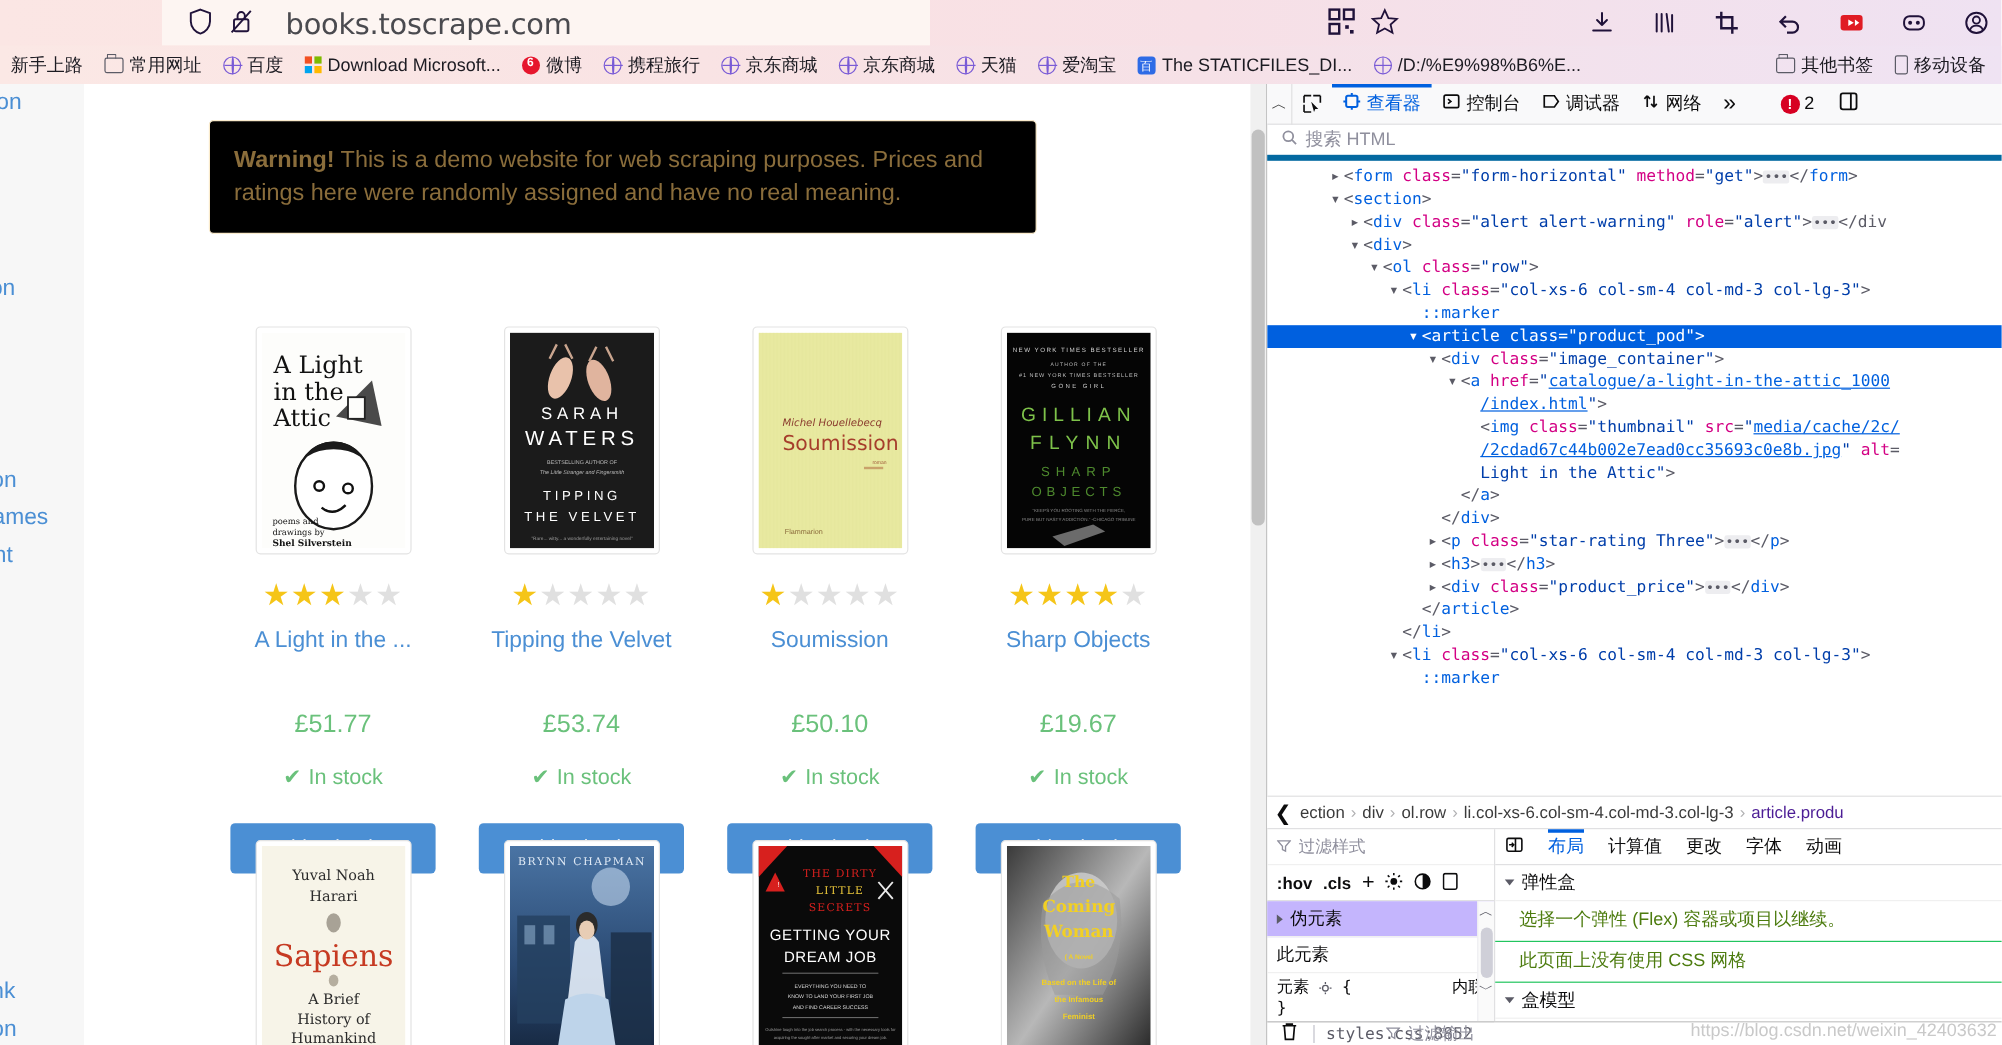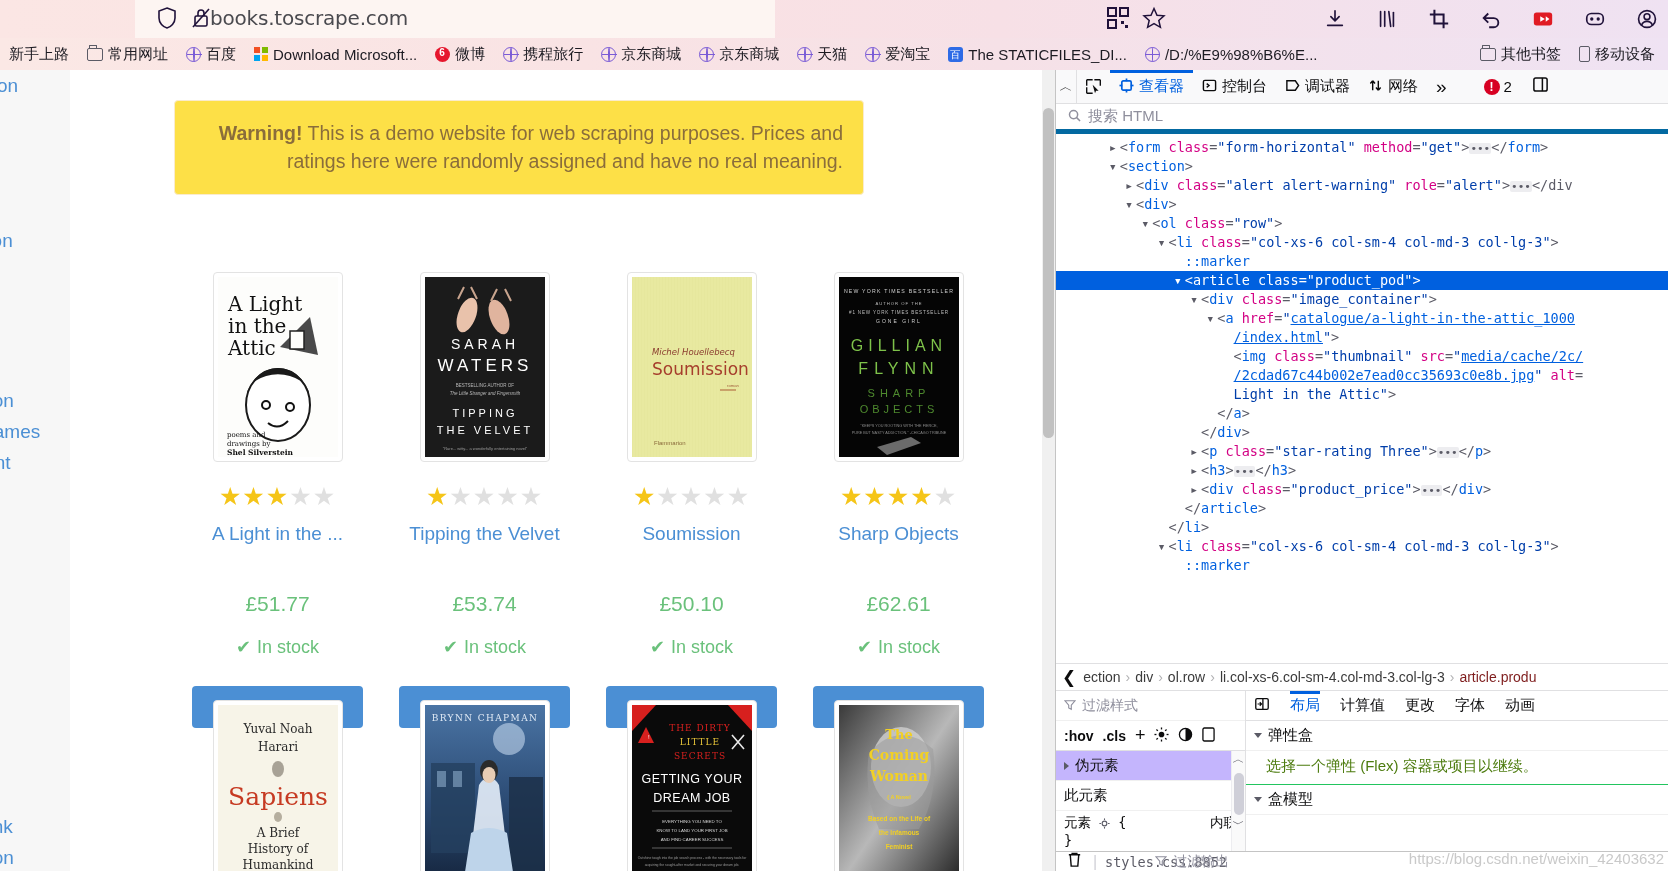--- a/index.html
+++ b/index.html
@@ -13,21 +13,21 @@
   
   #browser-chrome { position:absolute; left:0; top:0; width:1668px; height:70px;
     background:linear-gradient(90deg,#fbe6e4 0%, #fae2e3 35%, #f7e0e6 60%, #efe2f2 100%); }
 
   #urlbar-row { position:absolute; left:0; top:0; width:1668px; height:38px; }
   #urlbar { position:absolute; left:135px; top:0px; width:640px; height:38px;
     background:#fdf5f2; border-radius:0px; display:flex; align-items:center; }
   .chrome-icon { display:inline-flex; align-items:center; justify-content:center; }
   #shield-icon { position:absolute; left:152px; top:3px; width:30px; height:30px; }
   #lock-crossed-icon { position:absolute; left:187px; top:3px; width:28px; height:30px; }
-  #url-text { position:absolute; left:210px; top:6px; font-size:20px; color:#4a4a4f;
+  #url-text { position:absolute; left:238px; top:6px; font-size:24px; color:#4a4a4f;
     font-family:"DejaVu Sans", sans-serif; letter-spacing:-0.2px; }
   #qr-icon { position:absolute; left:1104px; top:4px; width:28px; height:28px; }
   #star-icon { position:absolute; left:1140px; top:4px; width:28px; height:28px; }
 
   #right-chrome-icons { position:absolute; right:0; top:0; height:38px; display:flex; align-items:center; gap:22px; padding-right:6px; }
   #right-chrome-icons > div { width:30px; height:30px; display:flex; align-items:center; justify-content:center; }
 
   
   #bookmarks-bar { position:absolute; left:0; top:38px; width:1668px; height:32px;
     display:flex; align-items:center; gap:0px; font-size:15px; color:#20123a;
@@ -54,22 +54,22 @@
 
   #sidebar { position:absolute; left:0; top:0; width:70px; height:801px; background:#f7f7f7; }
   #sidebar ul { list-style:none; margin:0; padding:0; }
   #sidebar li { color:#4b8fd4; font-size:19px; padding:2px 0 2px 0; white-space:nowrap;
     margin-left:-58px; line-height:27px; }
   #sidebar li.gap { height:18px; padding:0; }
 
   #content { position:absolute; left:70px; top:0; width:985px; height:801px; background:#fff; }
 
   #alert-warning { position:absolute; left:104px; top:30px; width:690px; min-height:82px;
-    background:#fde047; border:1px solid #faebcc; border-radius:4px; color:#8a6d3b;
-    padding:18px 20px; font-size:19.5px; line-height:1.45;text-align:right; }
+    background:#000000; border:1px solid #faebcc; border-radius:4px; color:#8a6d3b;
+    padding:18px 20px; font-size:19.5px; line-height:1.45; }
   #alert-warning b { font-weight:bold; }
 
   .prod-row { position:absolute; left:104px; width:880px; display:flex; }
   .pod { width:207px; display:flex; flex-direction:column; align-items:center; }
 
   .thumb-wrap { border:1px solid #e3e3e3; border-radius:4px; padding:4px; background:#fff;
     display:inline-block; }
   .thumb { width:120px; height:180px; display:block; background:#fff; position:relative; overflow:hidden; }
 
   .stars { margin-top:22px; font-size:25px; letter-spacing:1px; line-height:1; }
@@ -117,21 +117,21 @@
   .pe { color:#0060df; }
   .tw { color:#5b5b66; display:inline-block; width:11px; }
   .ellip { display:inline-block; background:#ededf0; color:#5b5b66; border-radius:2px; padding:0 1px;
     font-size:11px; line-height:11px; vertical-align:middle; }
   .lnk { color:#0060df; text-decoration:underline; }
 
   #dt-breadcrumb { position:absolute; left:0; top:593px; width:613px; height:28px; background:#fff;
     border-top:1px solid #e0e0e2; border-bottom:1px solid #e0e0e2;
     display:flex; align-items:center; font-size:14px; color:#3b3b3b; padding-left:6px; gap:3px; overflow:hidden; white-space:nowrap; }
   #dt-breadcrumb .sep { color:#b1b1b3; padding:0 2px; }
-  #dt-breadcrumb .crumb.active { color:#7f1d1d;text-align:right; }
+  #dt-breadcrumb .crumb.active { color:#4c1d95;text-align:right; }
 
   #dt-lower { position:absolute; left:0; top:621px; width:613px; height:160px; display:flex; }
   #dt-rules { width:190px; border-right:1px solid #e0e0e2; position:relative; }
   #dt-rules-filter { height:30px; display:flex; align-items:center; gap:6px; padding-left:8px;
     color:#8f8f9d; font-size:14px; border-bottom:1px solid #f0f0f0; }
   #dt-rules-tools { height:30px; display:flex; align-items:center; gap:9px; padding-left:8px;
     font-size:14px; color:#0c0c0d; border-bottom:1px solid #e0e0e2; }
   .rules-row { height:30px; display:flex; align-items:center; padding-left:8px; font-size:14.5px; color:#0c0c0d;
     border-bottom:1px solid #f0f0f0; gap:6px; }
   .rules-row.gray { background:#c4b5fd; }
@@ -450,21 +450,21 @@
         <text x="60" y="97" text-anchor="middle" font-family="Liberation Sans, sans-serif" font-size="16" fill="#7ec24a" letter-spacing="6">FLYNN</text>
         <text x="60" y="120" text-anchor="middle" font-family="Liberation Sans, sans-serif" font-size="11" fill="#4e8a2e" letter-spacing="5">SHARP</text>
         <text x="60" y="136" text-anchor="middle" font-family="Liberation Sans, sans-serif" font-size="11" fill="#4e8a2e" letter-spacing="4">OBJECTS</text>
         <text x="60" y="150" text-anchor="middle" font-size="3.8" fill="#8a8a8a">"KEEPS YOU ROOTING WITH THE FIERCE,</text>
         <text x="60" y="157" text-anchor="middle" font-size="3.8" fill="#8a8a8a">PURE BUT NASTY ADDICTION." -CHICAGO TRIBUNE</text>
         <path d="M38 170 l34 -10 l10 6 l-34 12 Z" fill="#6b6b6b"></path>
       </svg></div>
           </div>
           <div class="stars"><span class="star on">★</span><span class="star on">★</span><span class="star on">★</span><span class="star on">★</span><span class="star">★</span></div>
           <a class="title">Sharp Objects</a>
-          <div class="price">£62.61</div>
+          <div class="price">£19.67</div>
           <div class="instock">
             <span>✔</span>
             <span>In stock</span>
           </div>
           <button class="btn-basket">Add to basket</button>
         </div>
       </div>
     <div class="prod-row" id="prod-row-2" style="top:630px;">
         <div class="pod">
           <div class="thumb-wrap">
@@ -763,20 +763,21 @@
         <span class="lt">字体</span>
         <span class="lt">动画</span>
       </div>
 
       <div class="sect-head">
         <span class="tri tri-d"></span>
         <span>弹性盒</span>
       </div>
       <div class="sect-body">选择一个弹性 (Flex) 容器或项目以继续。</div>
 
+      <div class="sect-body">此页面上没有使用 CSS 网格</div>
 
       <div class="sect-head">
         <span class="tri tri-d"></span>
         <span>盒模型</span>
       </div>
     </div>
   </div>
 
   <div id="dt-console">
     <span>

